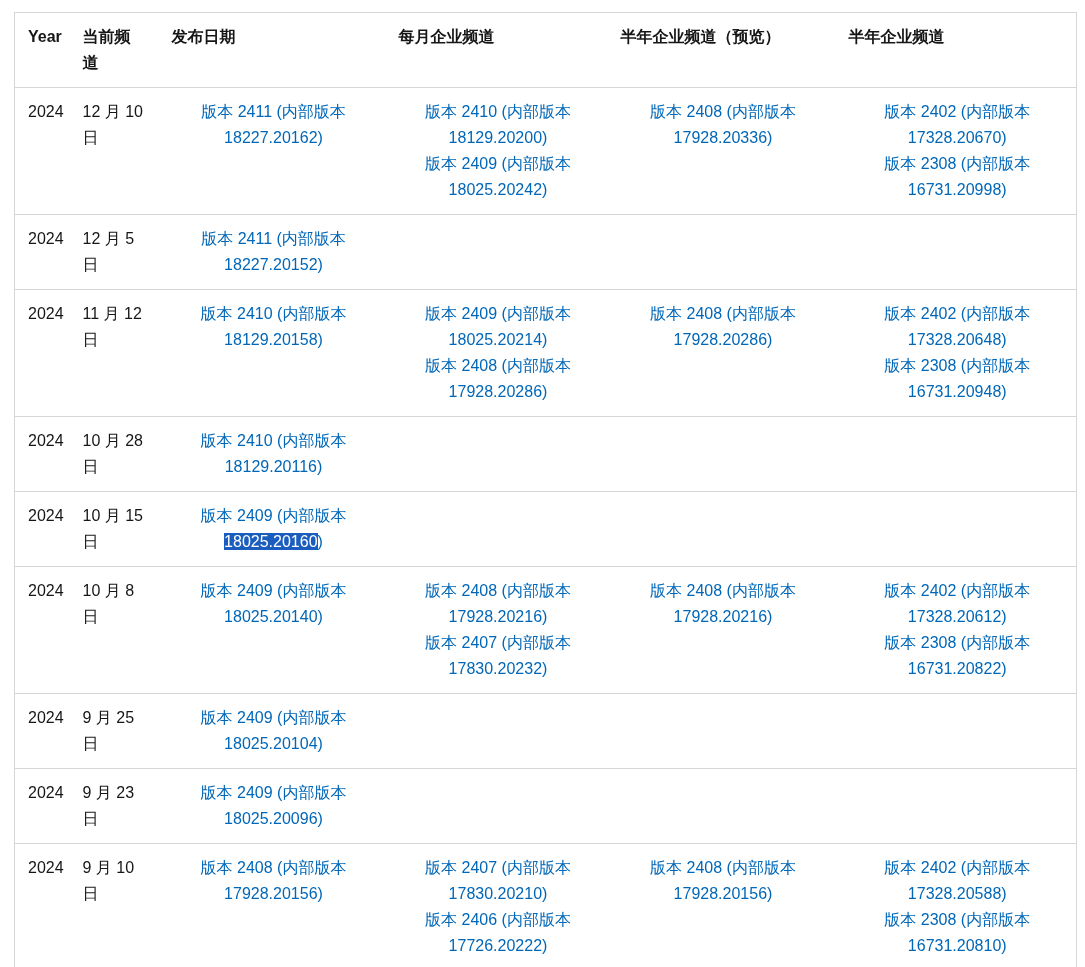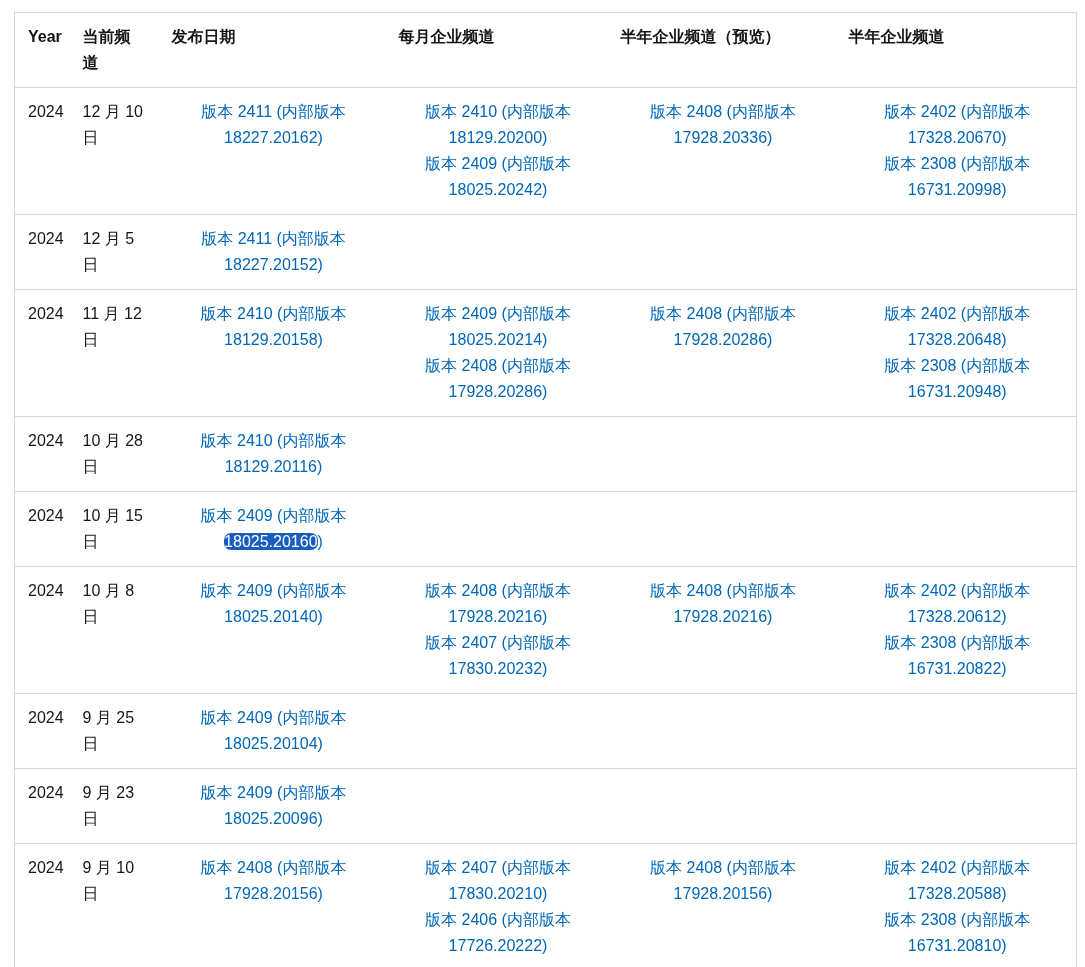--- a/index.html
+++ b/index.html
@@ -48,21 +48,20 @@
   th .th-inner.narrow{max-width:49px;word-break:break-all;}
   a.version-link{
     color:var(--link);
     text-decoration:none;
     cursor:pointer;
   }
   .link-block{display:block;text-align:center;}
   .hl{
     background:var(--sel-bg);
     color:var(--sel-text);
-    border-radius:7px;
   }
 </style>
 </head>
 <body>
 
 <div class="viewport">
   <table class="release-table">
     <colgroup>
       <col style="width:55px">
       <col style="width:89px">

